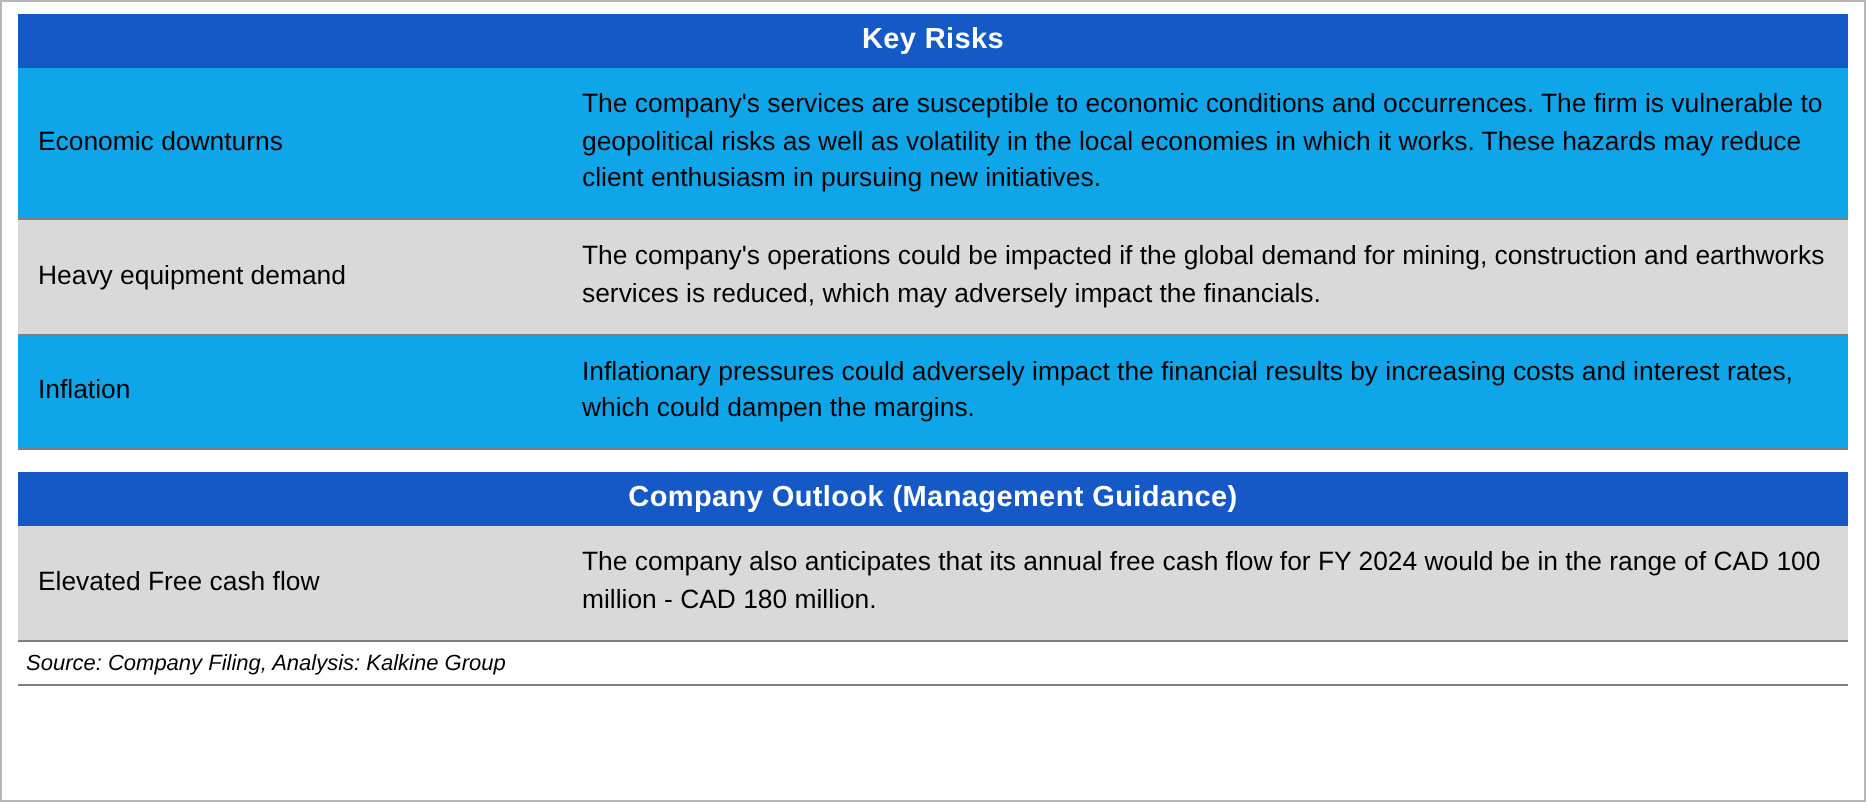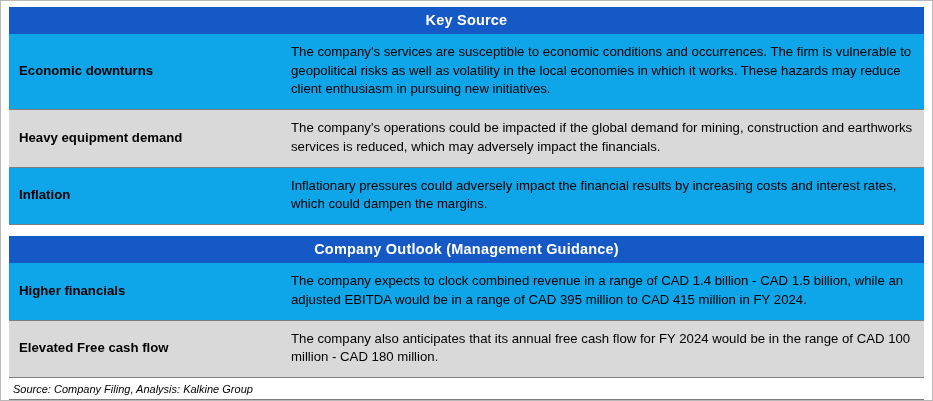--- a/index.html
+++ b/index.html
@@ -39,21 +39,21 @@
     table-layout: fixed;
   }
   table.risk-table td {
     vertical-align: middle;
     padding: 9px 10px 10px 10px;
     font-size: 13.2px;
     line-height: 1.42;
   }
   td.label-cell {
     width: 252px;
-    font-weight: bold;
+    font-weight: normal;
     font-size: 13.6px;
     padding-left: 8px;
   }
   td.body-cell {
     font-weight: normal;
     padding-left: 8px;
     padding-right: 14px;
   }
   tr.shaded td {
     background: #d9d9d9;
@@ -75,21 +75,21 @@
     border-bottom: 1px solid #7f7f7f;
     background: #ffffff;
   }
 </style>
 </head>
 <body>
 
 <div class="page">
   <div class="inner">
 
-    <div class="section-header">Key Source</div>
+    <div class="section-header">Key Risks</div>
 
     <table class="risk-table">
       <tbody>
         <tr class="plain rule-bottom">
           <td class="label-cell">Economic downturns</td>
           <td class="body-cell">The company's services are susceptible to economic conditions and occurrences. The firm is vulnerable to geopolitical risks as well as volatility in the local economies in which it works. These hazards may reduce client enthusiasm in pursuing new initiatives.</td>
         </tr>
         <tr class="shaded rule-bottom">
           <td class="label-cell">Heavy equipment demand</td>
           <td class="body-cell">The company's operations could be impacted if the global demand for mining, construction and earthworks services is reduced, which may adversely impact the financials.</td>
@@ -100,24 +100,20 @@
         </tr>
       </tbody>
     </table>
 
     <div class="gap"></div>
 
     <div class="section-header">Company Outlook (Management Guidance)</div>
 
     <table class="risk-table">
       <tbody>
-        <tr class="plain rule-bottom">
-          <td class="label-cell">Higher financials</td>
-          <td class="body-cell">The company expects to clock combined revenue in a range of CAD 1.4 billion - CAD 1.5 billion, while an adjusted EBITDA would be in a range of CAD 395 million to CAD 415 million in FY 2024.</td>
-        </tr>
         <tr class="shaded">
           <td class="label-cell">Elevated Free cash flow</td>
           <td class="body-cell">The company also anticipates that its annual free cash flow for FY 2024 would be in the range of CAD 100 million - CAD 180 million.</td>
         </tr>
       </tbody>
     </table>
 
     <div class="source">Source: Company Filing, Analysis: Kalkine Group</div>
 
   </div>

